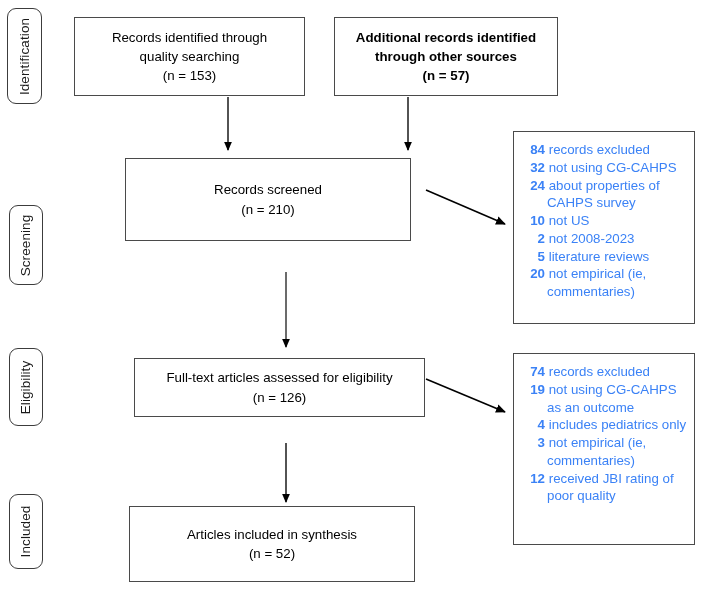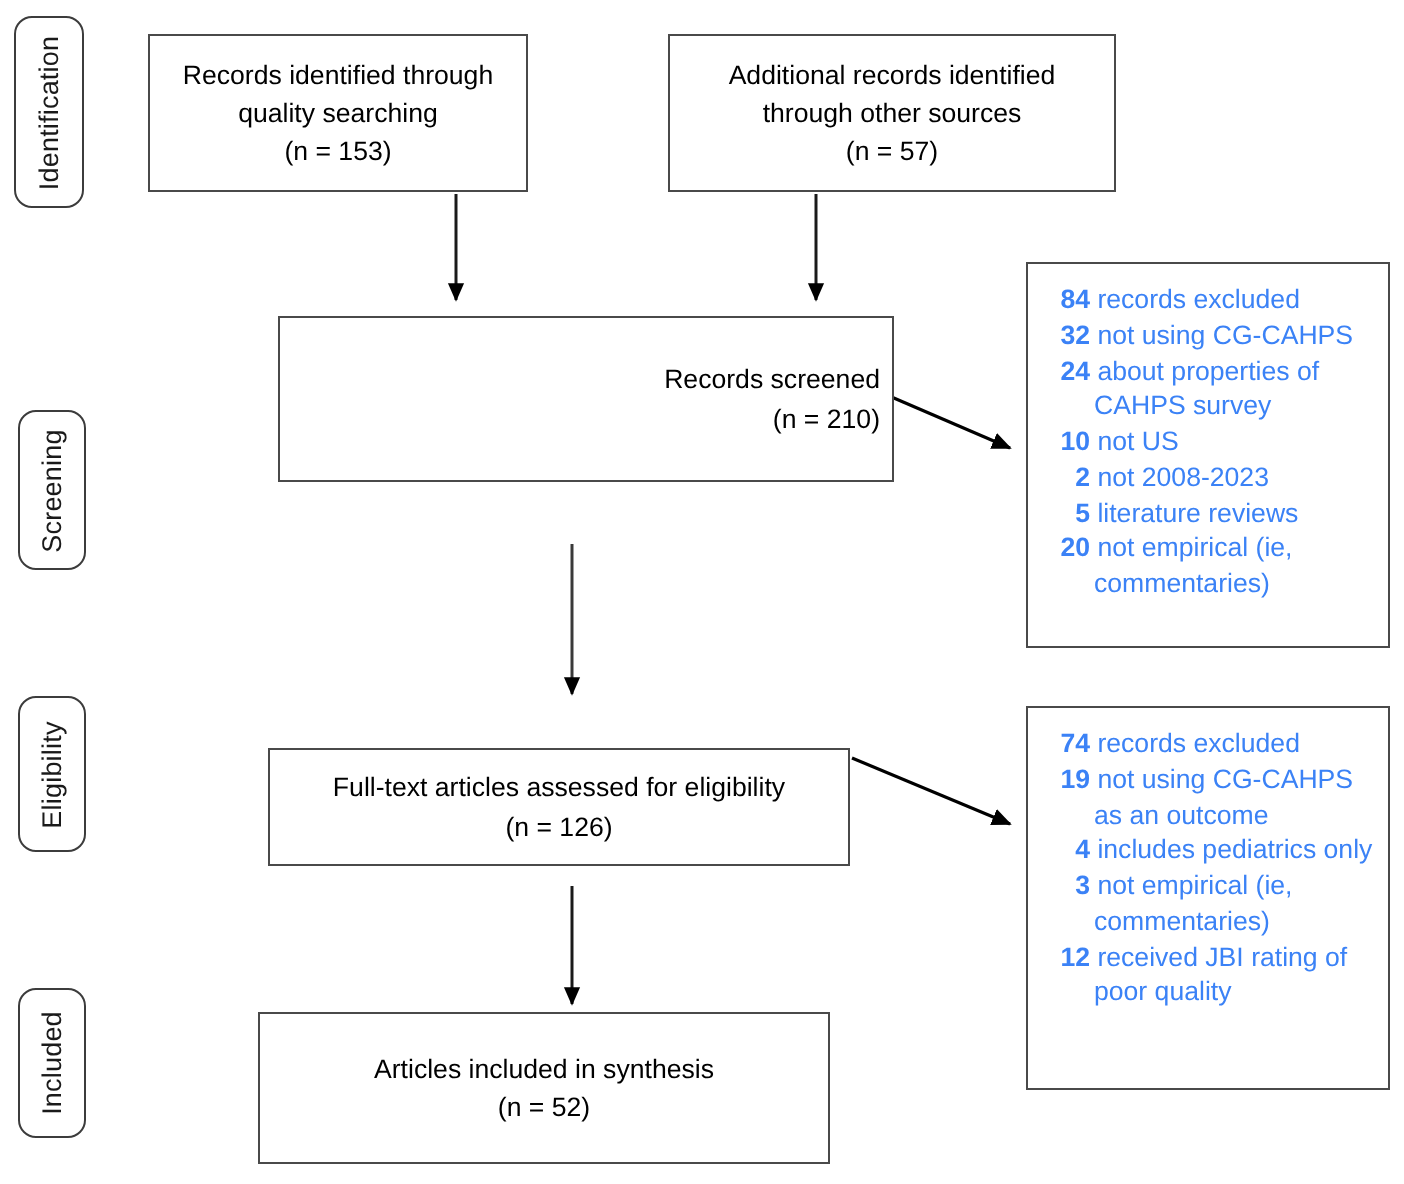--- a/index.html
+++ b/index.html
@@ -127,50 +127,50 @@
   </div>
 
   <div class="stage-pill" style="left:9px; top:348px; width:34px; height:78px;">
     <span class="stage-label">Eligibility</span>
   </div>
 
   <div class="stage-pill" style="left:9px; top:494px; width:34px; height:75px;">
     <span class="stage-label">Included</span>
   </div>
 
-  <div class="flow-box" style="left:74px; top:17px; width:190px; height:79px;">
+  <div class="flow-box" style="left:74px; top:17px; width:231px; height:79px;">
     <span class="line">Records identified through</span>
     <span class="line">quality searching</span>
     <span class="line">(n = 153)</span>
   </div>
 
-  <div class="flow-box" style="left:334px; top:17px; width:224px; height:79px;">
+  <div class="flow-box" style="left:334px; top:17px; width:224px; height:79px;font-weight:bold;">
     <span class="line">Additional records identified</span>
     <span class="line">through other sources</span>
     <span class="line">(n = 57)</span>
   </div>
 
-  <div class="flow-box" style="left:139px; top:158px; width:308px; height:83px;align-items:flex-end;">
+  <div class="flow-box" style="left:125px; top:158px; width:286px; height:83px;">
     <span class="line">Records screened</span>
     <span class="line">(n = 210)</span>
   </div>
 
   <div class="exclusion-box" style="left:513px; top:131px; width:182px; height:193px;">
     <ul>
       <li><span class="count">84</span> <span class="etext">records excluded</span></li>
       <li><span class="count">32</span> <span class="etext">not using CG-CAHPS</span></li>
       <li><span class="count">24</span> <span class="etext">about properties of CAHPS survey</span></li>
       <li><span class="count">10</span> <span class="etext">not US</span></li>
       <li><span class="count">2</span> <span class="etext">not 2008-2023</span></li>
       <li><span class="count">5</span> <span class="etext">literature reviews</span></li>
       <li><span class="count">20</span> <span class="etext">not empirical (ie, commentaries)</span></li>
     </ul>
   </div>
 
-  <div class="flow-box" style="left:134px; top:374px; width:291px; height:59px;">
+  <div class="flow-box" style="left:134px; top:358px; width:291px; height:59px;">
     <span class="line">Full-text articles assessed for eligibility</span>
     <span class="line">(n = 126)</span>
   </div>
 
   <div class="exclusion-box" style="left:513px; top:353px; width:182px; height:192px;">
     <ul>
       <li><span class="count">74</span> <span class="etext">records excluded</span></li>
       <li><span class="count">19</span> <span class="etext">not using CG-CAHPS as an outcome</span></li>
       <li><span class="count">4</span> <span class="etext">includes pediatrics only</span></li>
       <li><span class="count">3</span> <span class="etext">not empirical (ie, commentaries)</span></li>

